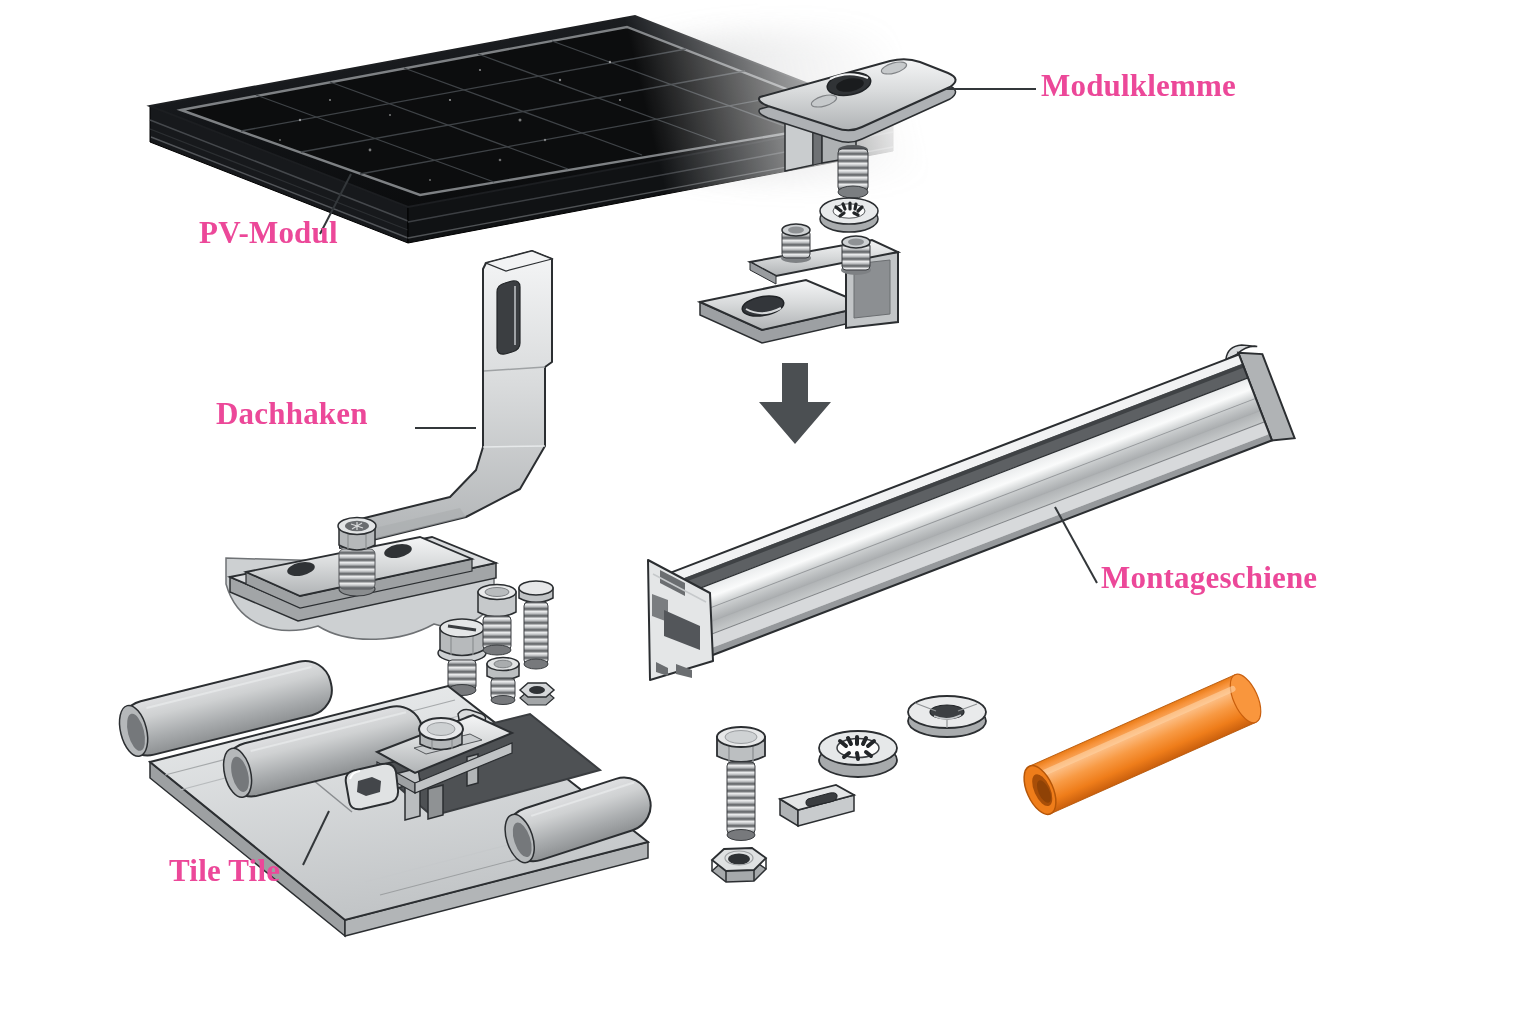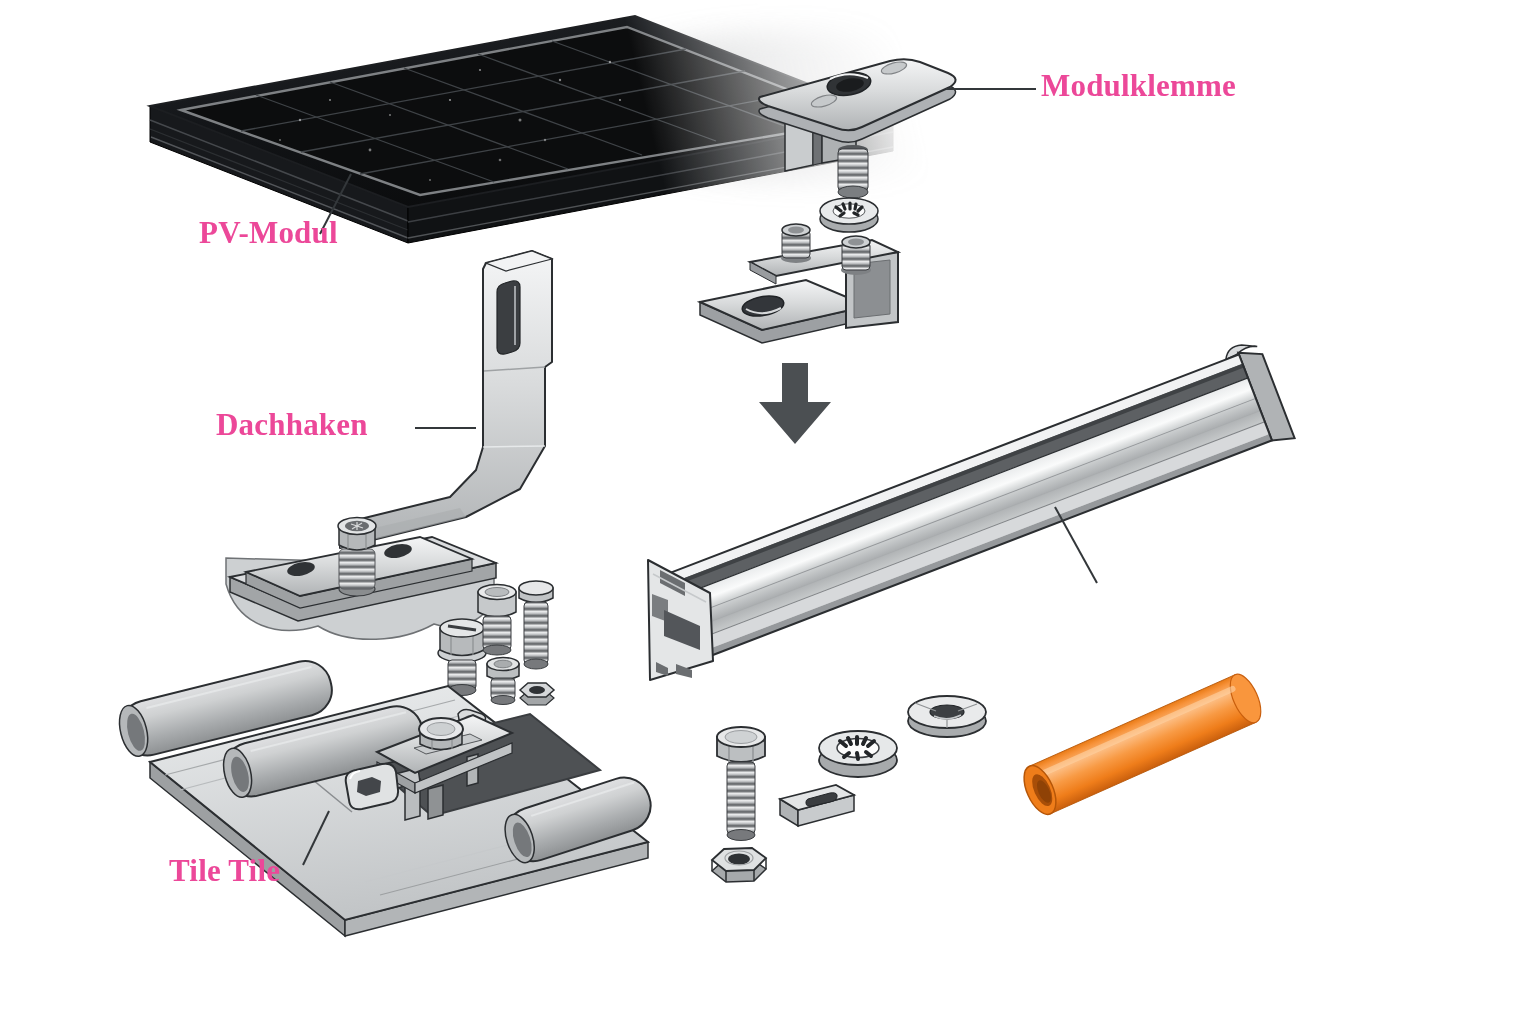--- a/index.html
+++ b/index.html
@@ -363,15 +363,16 @@
     <line x1="946" y1="89" x2="1036" y2="89"></line>
     <line x1="320" y1="234" x2="351" y2="174"></line>
     <line x1="415" y1="428" x2="476" y2="428"></line>
     <line x1="1055" y1="507" x2="1097" y2="583"></line>
     <line x1="303" y1="865" x2="329" y2="811"></line>
   </g>
 </svg>
 
   <div class="part-label" style="left:1041px;top:70px;">Modulklemme</div>
   <div class="part-label" style="left:163px;top:217px;margin-left:36px;">PV-Modul</div>
-  <div class="part-label" style="left:216px;top:409px;">Dachhaken</div>
+  <div class="part-label" style="left:216px;top:398px;">Dachhaken</div>
+  <div class="part-label" style="left:1101px;top:562px;">Montageschiene</div>
   <div class="part-label" style="left:169px;top:855px;">Tile Tile</div>
 </div>
 
 </body></html>

